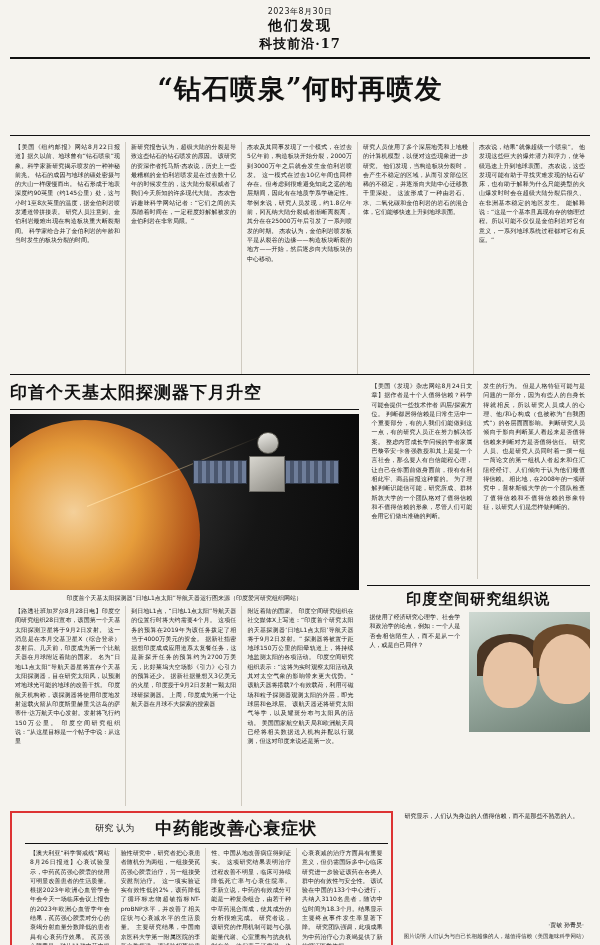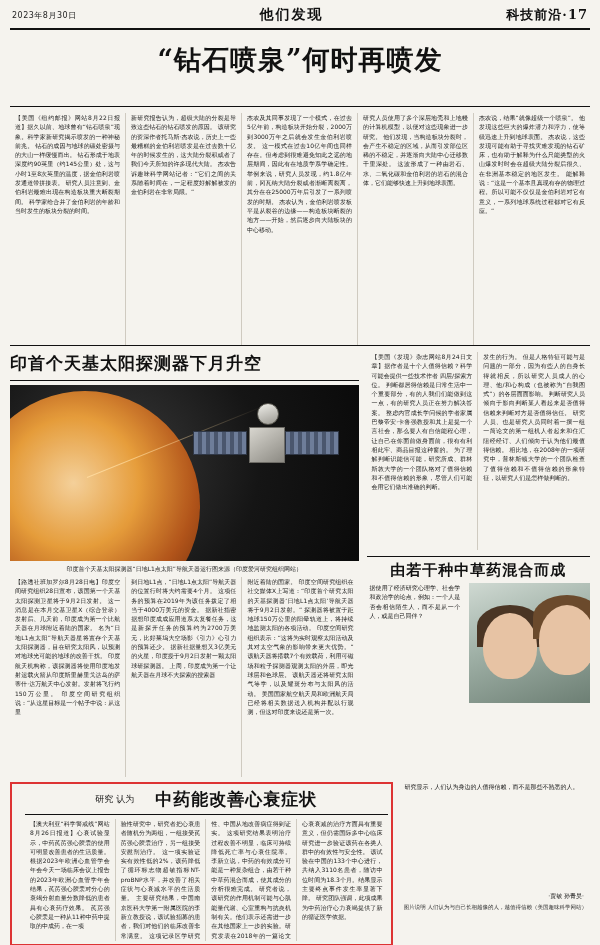--- a/index.html
+++ b/index.html
@@ -15,20 +15,21 @@
     width:600px;height:945px;
     background:#f5f3ee;
     box-sizing:border-box;
     padding:0 10px;
   }
   
   .masthead{
     display:flex;align-items:center;justify-content:space-between;
     padding:6px 2px 4px 2px;
     border-bottom:2px solid #111;
+    flex-direction:column;
   }
   .mh-date{font-size:8px;letter-spacing:.5px;color:#222;}
   .mh-title{
     font-family:"DejaVu Serif","Liberation Serif",serif;
     font-size:14px;font-weight:bold;letter-spacing:2px;
   }
   .mh-section{
     font-family:"DejaVu Serif","Liberation Serif",serif;
     font-size:13px;font-weight:bold;letter-spacing:1px;
   }
@@ -296,21 +297,21 @@
 但是人格特征可能与是问题的一部分，因为有些人的自身长得就相反，所以研究人员成人的心理、他/和心构成（也被称为“自我图式”）的各层面面影响。
 
 判断研究人员倾向于影向判断某人看起来是否值得信赖来判断对方是否值得信任。
 
 研究人员、也是研究人员同时着一撰一组一简论文的第一组机人者起来和住汇阻经经订、人们倾向于认为他们最值得信赖。
 
 相比地，在2008年的一项研究中，普林斯顿大学的一个团队检查了值得信赖和不值得信赖的形象特征，以研究人们是怎样做判断的。</div>
       </div>
 
       <div class="trust">
-        <div class="trust-head">由若干种中草药混合而成</div>
+        <div class="trust-head">印度空间研究组织说</div>
         <div class="trust-body">
           <div class="trust-text">据使用了经济研究心理学、社会学和政治学的论点，例如：一个人是否会相信陌生人，而不是从一个人，或是自己同伴？</div>
           <div class="photo">
             <div class="hair h1"></div>
             <div class="face f1"></div>
             <div class="hair h2"></div>
             <div class="face f2"></div>
 
           </div>
         </div>

